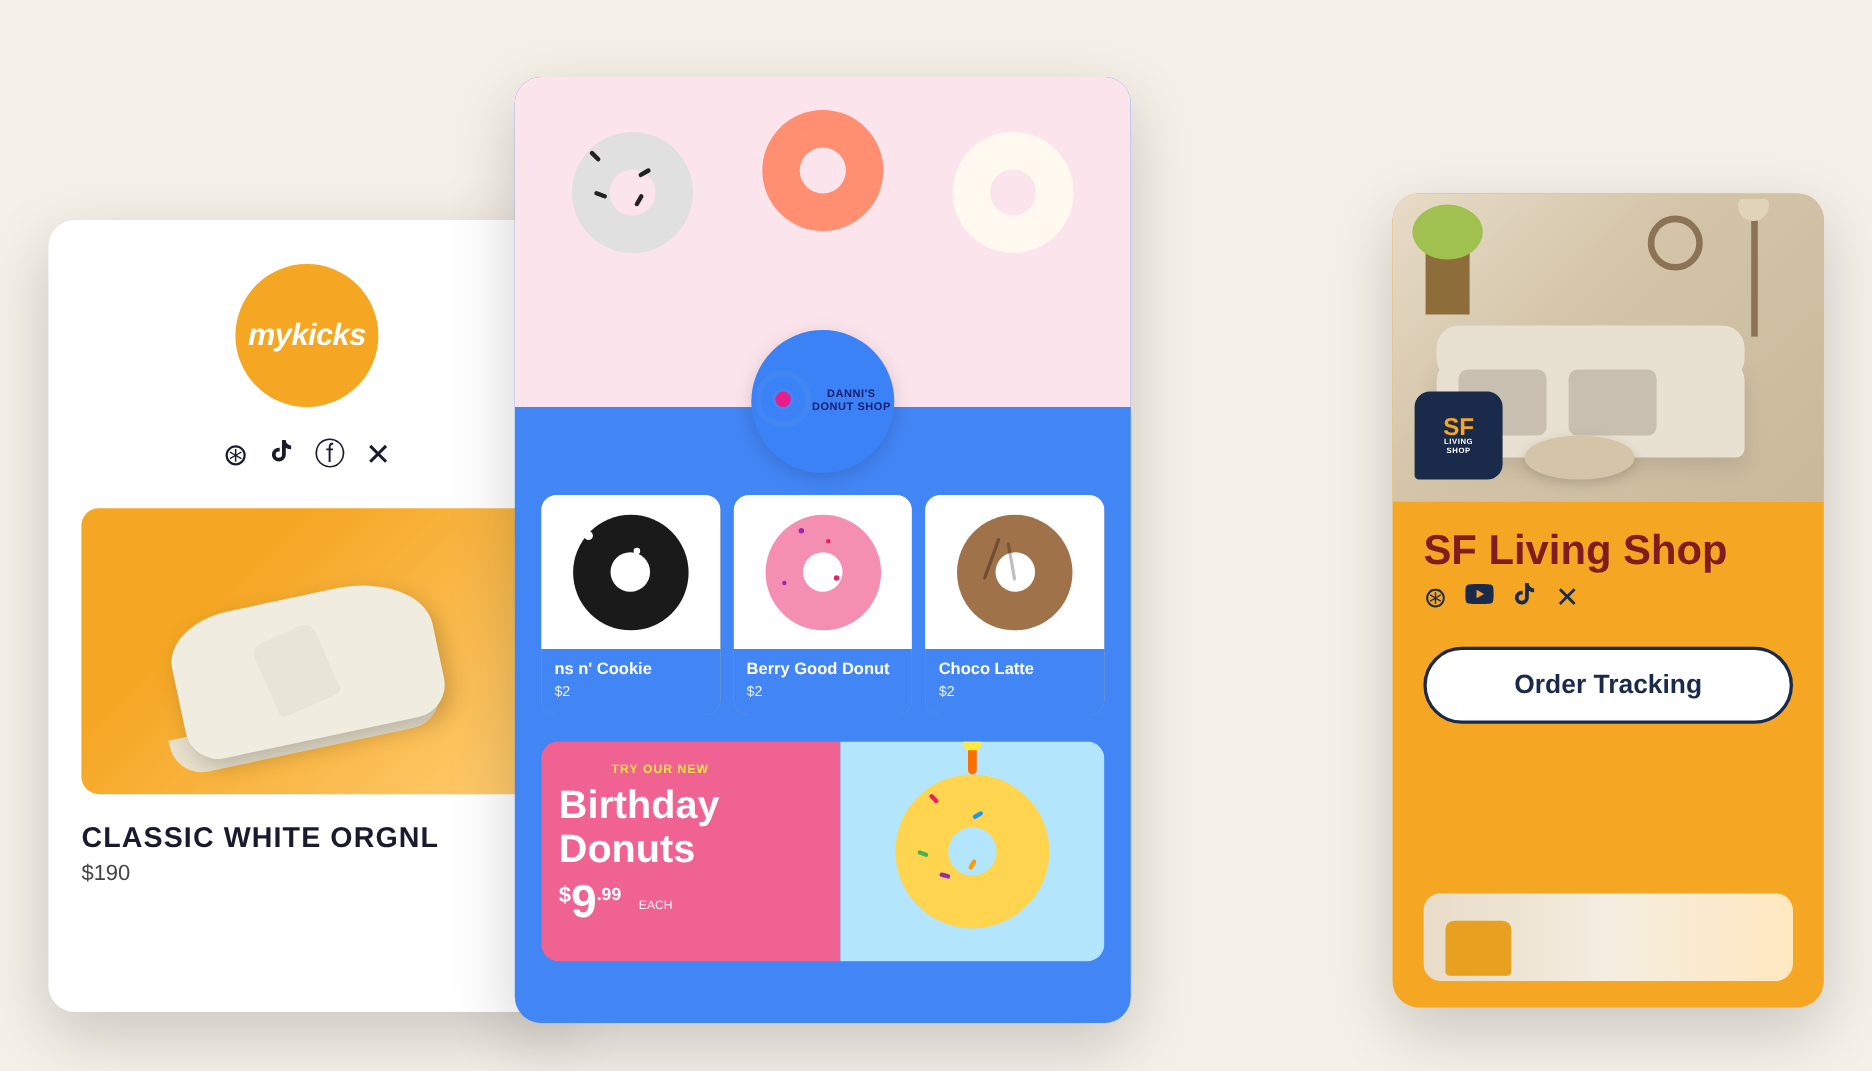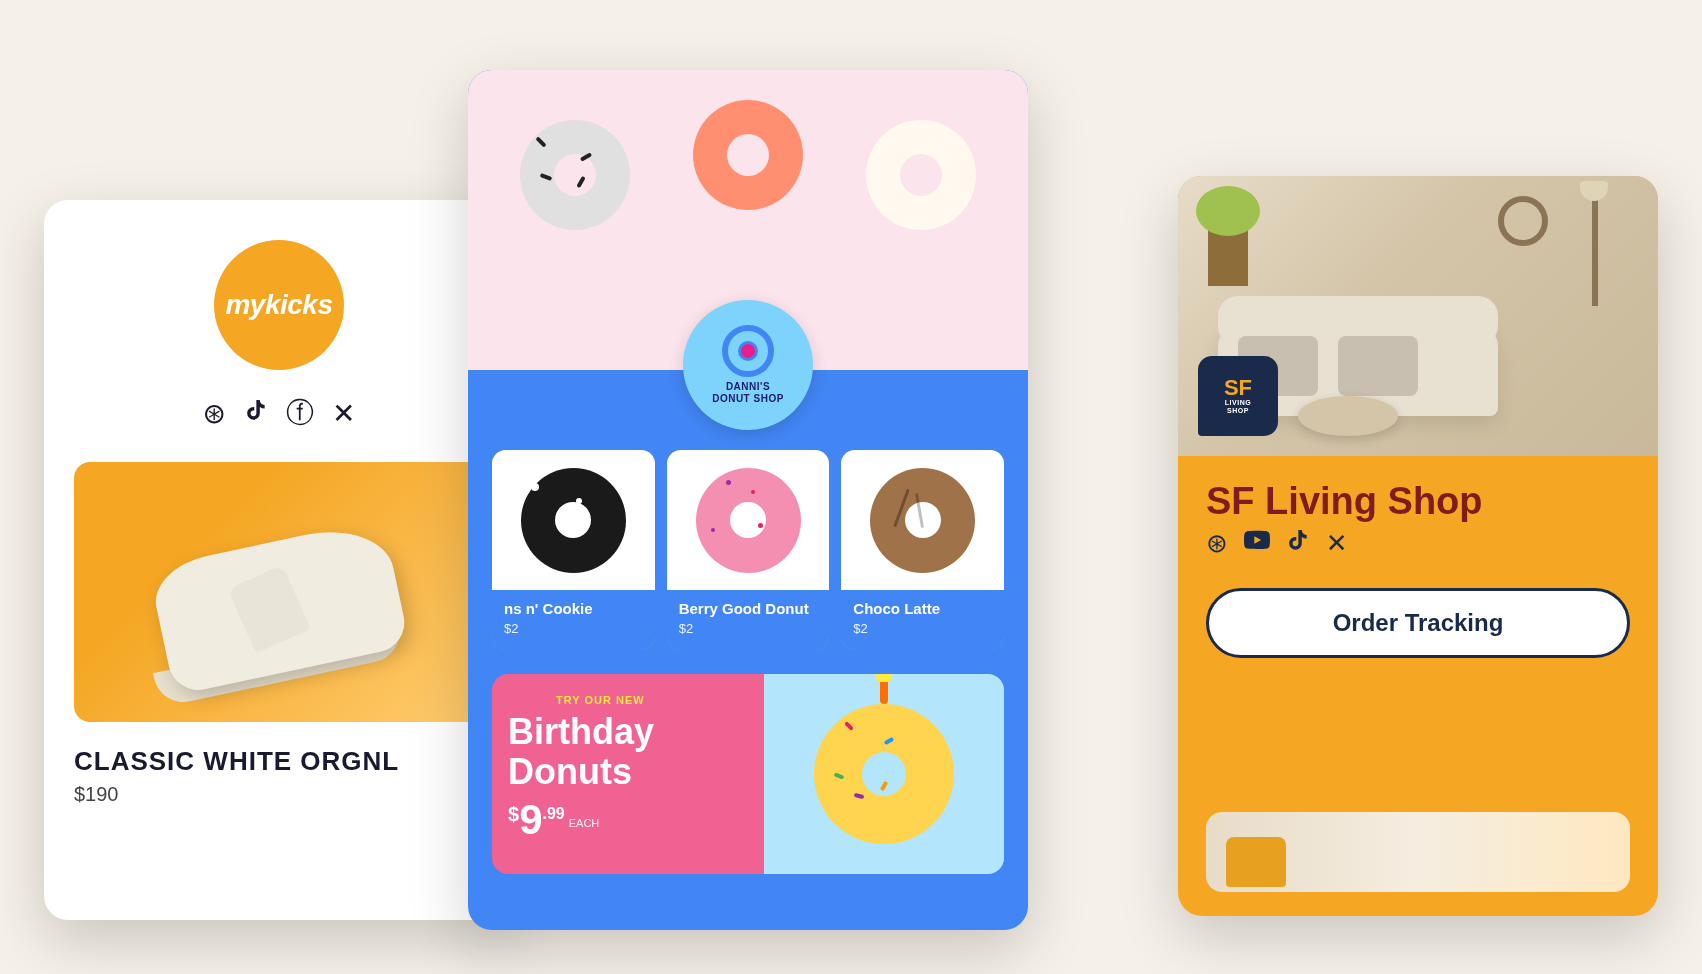--- a/index.html
+++ b/index.html
@@ -155,23 +155,22 @@
     }
     .donut-logo-container {
       position: absolute;
       bottom: -60px;
       left: 50%;
       transform: translateX(-50%);
       z-index: 3;
       width: 130px;
       height: 130px;
       border-radius: 50%;
-      background: #7dd3fc;
-      display: flex;
-      flex-direction: column;
+      background: #3b82f6;
+      display: flex;
       align-items: center;
       justify-content: center;
       box-shadow: 0 4px 16px rgba(0,0,0,0.15);
     }
     .donut-logo-ring {
       width: 52px;
       height: 52px;
       border-radius: 50%;
       border: 6px solid #4285F4;
       position: relative;
@@ -334,21 +333,21 @@
     .promo-cents {
       font-size: 16px;
       font-weight: 700;
       color: #fff;
       margin-top: 6px;
     }
     .promo-each {
       font-size: 11px;
       color: #fff;
       text-transform: uppercase;
-      margin-left: 4px;
+      margin-left: 16px;
       margin-top: 18px;
       opacity: 0.9;
     }
     .donut-promo-right {
       flex: 1;
       background: #b3e5fc;
       display: flex;
       align-items: center;
       justify-content: center;
       position: relative;
@@ -392,21 +391,21 @@
       position: absolute;
       width: 10px;
       height: 4px;
       border-radius: 2px;
     }
 
     
     .card-sf {
       right: 44px;
       top: 176px;
-      width: 480px;
+      width: 392px;
       height: 740px;
       background: #F5A623;
       z-index: 1;
       display: flex;
       flex-direction: column;
     }
     .sf-top-image {
       width: 100%;
       height: 280px;
       background: #d4c5a9;

